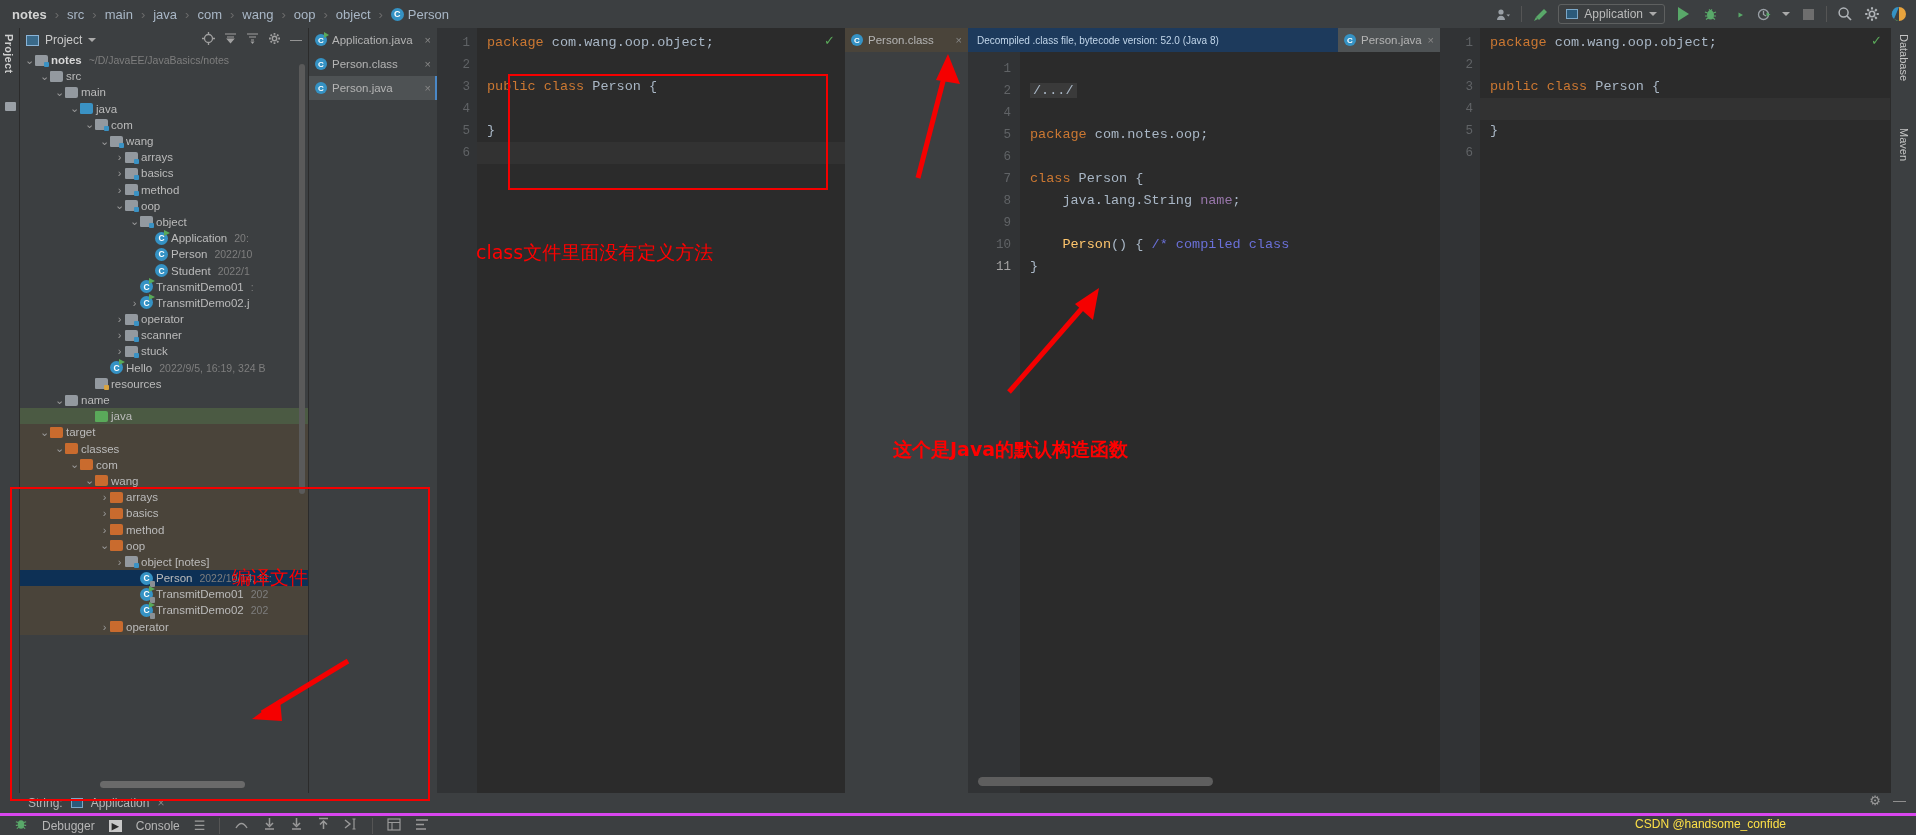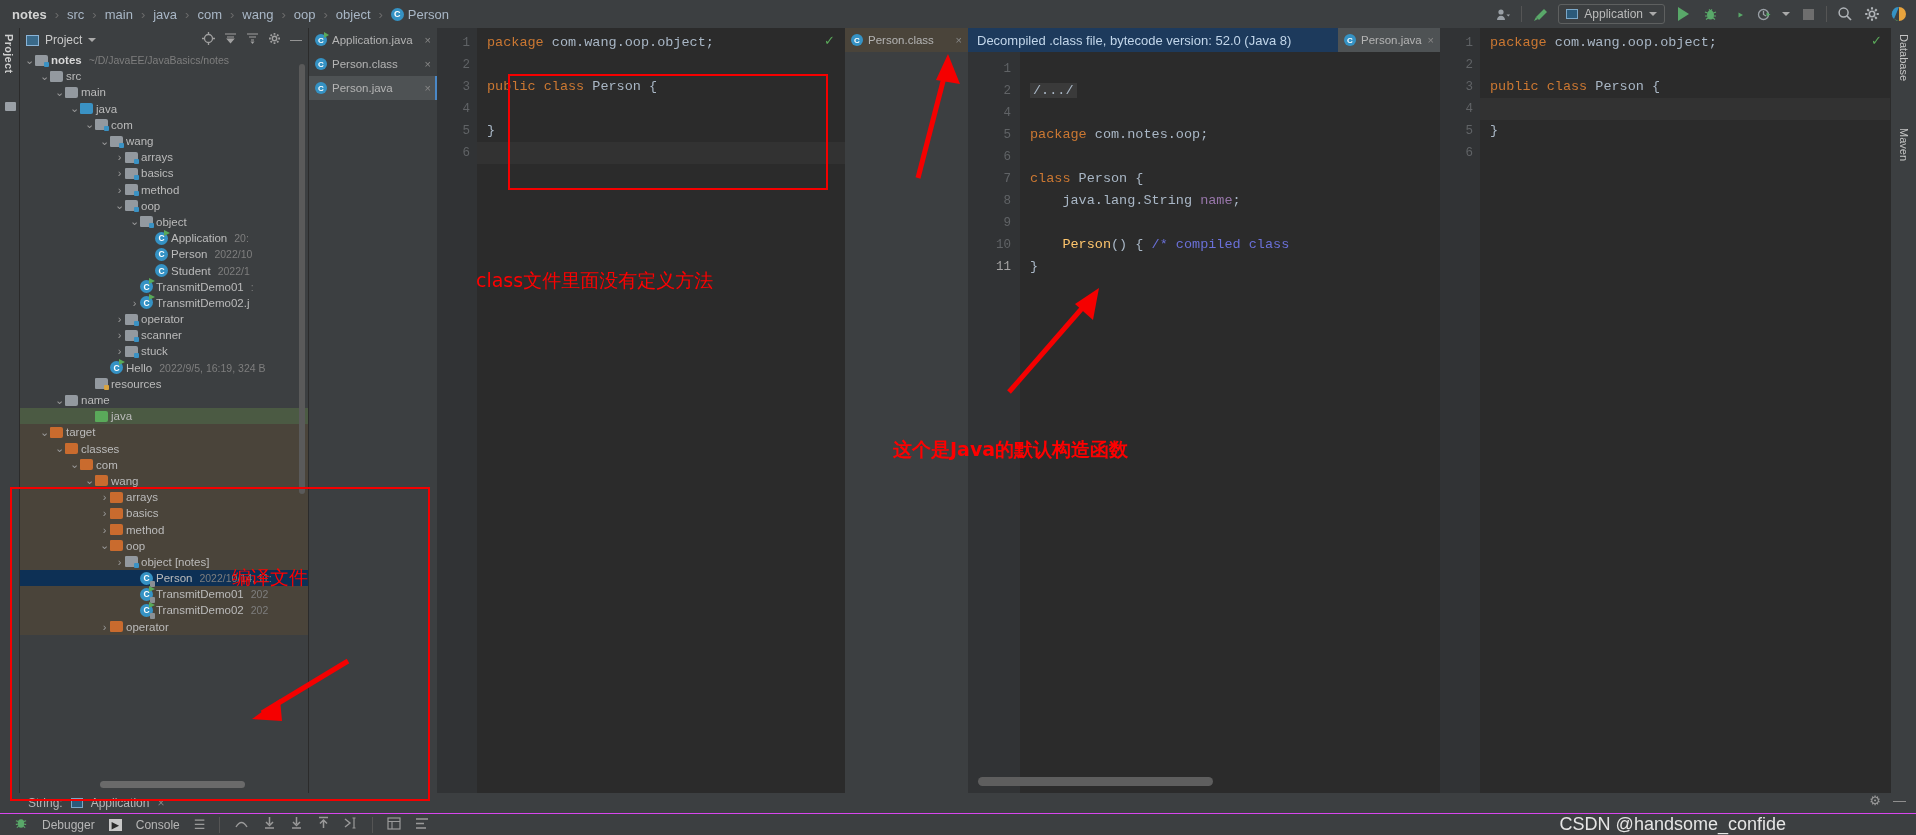--- a/index.html
+++ b/index.html
@@ -190,21 +190,21 @@
   .mth { color: #ffc66d; }
   .caretline { background: #323232; }
   .check-ok { position:absolute; right:10px; top:5px; color:#5aa95a; font-size:13px; }
 
   
   .ed2 { position:absolute; left:845px; top:28px; width:595px; height:765px; background:#2b2b2b; }
   .tabstrip2 { position:absolute; left:0; top:0; width:123px; height:765px; background:#3c3f41; }
   .etab2 { background:#4a443a; }
   .banner {
     position:absolute; left:123px; top:0; width:372px; height:24px;
-    background:#1d3a5c; color:#c2d6ea; font-size:13px;
+    background:#1d3a5c; color:#c2d6ea; font-size:10px;
     display:flex; align-items:center; padding-left:9px;
   }
   .gutter2 {
     position:absolute; left:123px; top:24px; width:52px; height:741px;
     background:#313335; color:#606366; font-size:12.5px;
     font-family:"Liberation Mono", monospace; text-align:right; padding-top:6px;
   }
   .gl2 { height:22px; line-height:22px; padding-right:9px; position:relative; }
   .gl2.cur { color:#a4a3a3; }
   .foldbox {
@@ -250,31 +250,31 @@
   .debugrow {
     position:absolute; left:20px; top:793px; width:1896px; height:20px;
     background:#3c3f41; display:flex; align-items:center; font-size:12px;
     padding-left:8px; gap:8px; color:#b6b6b6;
   }
   .dbg-appico { width:12px;height:10px;border:1.5px solid #7ba7c7; background:#2b5a7a; }
   .bottombar {
     position:absolute; left:0; top:813px; width:1916px; height:22px;
     background:#3c3f41; display:flex; align-items:center;
     padding-left:14px; gap:14px; font-size:12px; color:#b6b6b6;
-    border-top:1px solid #d946ef;
+    border-top:3px solid #d946ef;
   }
   .bb-ico { color:#9a9a9a; font-size:13px; cursor:pointer; }
   .bug { color:#59a869; font-size:13px; }
   .console-sq {
     width:13px;height:12px;background:#c8c8c8;color:#2b2b2b;font-size:9px;
     display:flex;align-items:center;justify-content:center;font-weight:bold;
   }
   .watermark {
     position:absolute; right:130px; top:813px; height:22px;
-    display:flex; align-items:center; font-size:18px; color:#e5e5e5;
+    display:flex; align-items:center; font-size:12px; color:#fde047;
   }
   .bb-right { position:absolute; right:10px; top:793px; display:flex; gap:12px; align-items:center; }
 
   
   .ann {
     position:absolute; color:#ff0000; font-size:19px; line-height:25px;
     font-family:"DejaVu Sans", sans-serif; white-space:pre;
   }
   .redbox { position:absolute; border:2.5px solid #f50000; pointer-events:none; }
   svg.arrow { position:absolute; overflow:visible; pointer-events:none; }
@@ -797,17 +797,17 @@
   <svg class="arrow" style="left:995px; top:280px;" width="130" height="120">
     <path d="M14 112 L96 18" stroke="#f50000" stroke-width="5" fill="none"></path>
     <path d="M104 8 L98 40 L80 24 Z" fill="#f50000"></path>
   </svg>
 
   <svg class="arrow" style="left:230px; top:655px;" width="130" height="80">
     <path d="M118 6 L32 58" stroke="#f50000" stroke-width="5" fill="none"></path>
     <path d="M22 64 L50 44 L52 66 Z" fill="#f50000"></path>
   </svg>
 
-  <div class="ann" style="left:476px; top:240px;margin-top:28px;">class文件里面没有定义方法</div>
+  <div class="ann" style="left:476px; top:240px;">class文件里面没有定义方法</div>
   <div class="ann" style="left:893px; top:437px;font-weight:bold;">这个是Java的默认构造函数</div>
   <div class="ann" style="left:232px; top:565px;">编译文件</div>
 
 </div>
 
 </body></html>

